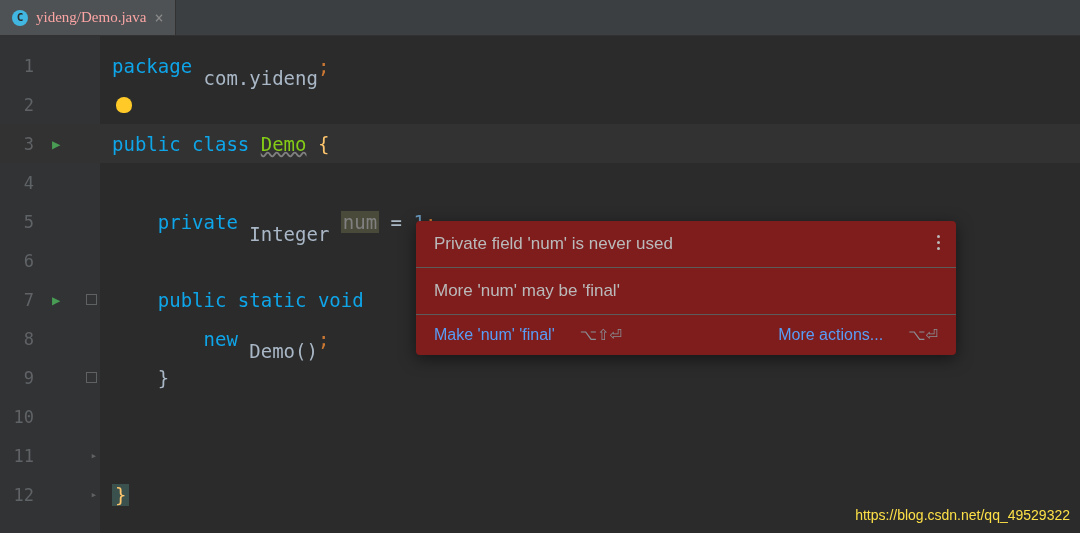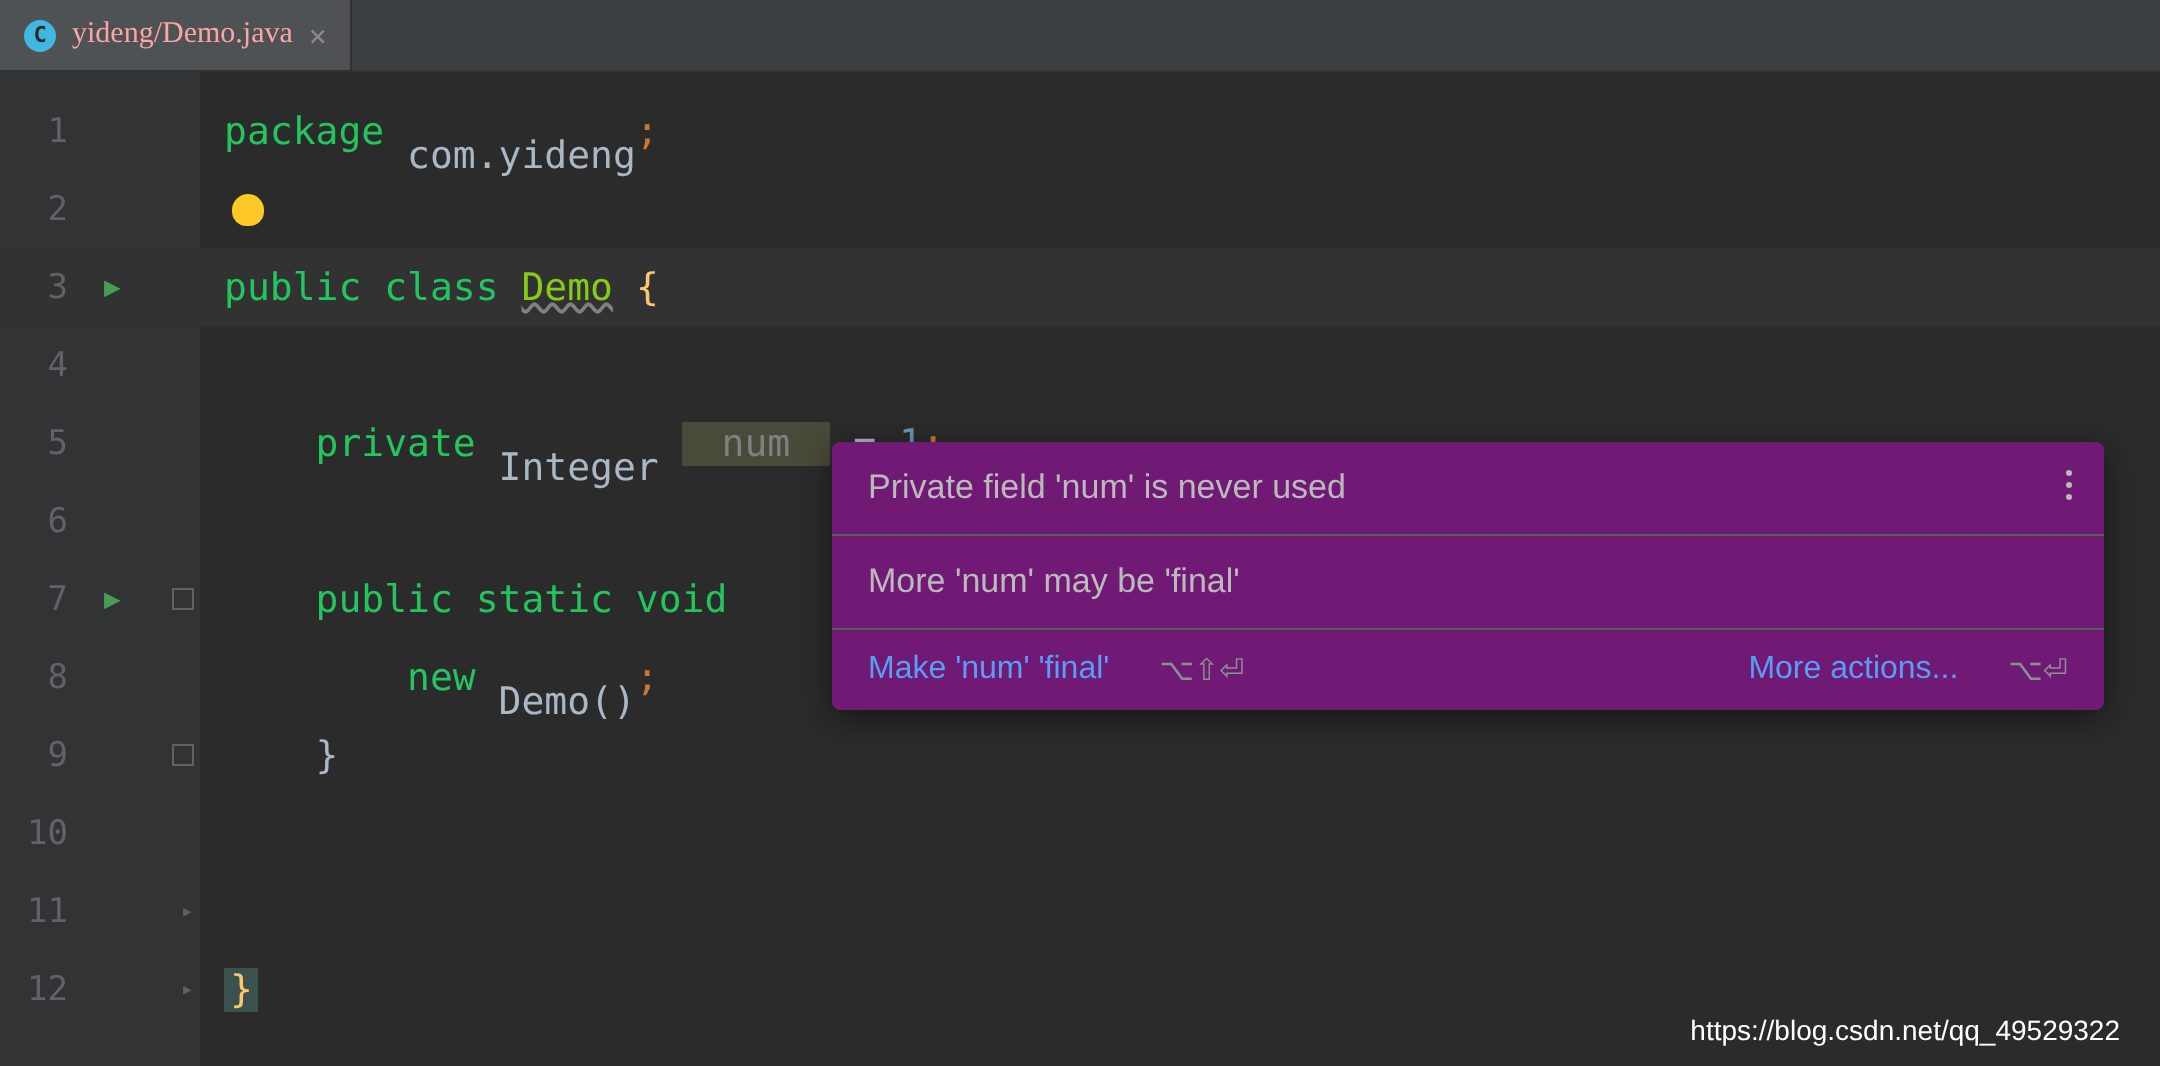--- a/index.html
+++ b/index.html
@@ -88,42 +88,42 @@
     .code-line {
       height: 39px;
       display: flex;
       align-items: center;
       padding-left: 12px;
       font-size: 19px;
       white-space: pre;
       color: #a9b7c6;
     }
     .current-line { background: #323232; }
-    .kw { color: #22c55e; }
+    .kw { color: #0ea5e9; }
     .str { color: #a9b7c6; margin-top: 24px; }
     .cls { color: #84cc16; text-decoration: underline wavy #808080; text-decoration-skip-ink: none; }
     .brace { color: #a9b7c6; }
     .num { color: #6897bb; }
     .semi { color: #cc7832; }
-    .highlight-var { background: #4a4a3a; color: #808080; padding: 0 20px; }
+    .highlight-var { background: #4a4a3a; color: #808080; padding: 0 2px; }
     .caret { color: #ffc66d; }
     .bulb-line { padding-left: 16px; }
     .bulb {
       width: 16px; height: 16px;
       background: #ffca28;
       border-radius: 50% 50% 45% 45%;
       position: relative;
     }
     .closing-brace { background: #3b514d; padding: 0 3px; }
     .popup {
       position: absolute;
       left: 416px;
       top: 185px;
-      width: 636px;
-      background: #701a75;
+      width: 540px;
+      background: #7f1d1d;
       border-radius: 4px;
       box-shadow: 0 4px 16px rgba(0,0,0,0.5);
       font-family: -apple-system, "Segoe UI", sans-serif;
       z-index: 10;
     }
     .popup-row {
       padding: 13px 18px;
       color: #bababa;
       font-size: 17px;
       border-bottom: 1px solid #5a5c5c;
@@ -147,22 +147,22 @@
       gap: 25px;
       font-size: 16px;
       align-items: center;
     }
     .action-link { color: #589df6; cursor: pointer; }
     .shortcut { color: #8a8f94; font-size: 15px; }
     .spacer { flex: 1; }
     .watermark {
       position: absolute;
       bottom: 10px;
-      right: 20px;
-      color: #ffffff;
+      right: 10px;
+      color: #fde047;
       font-size: 14px;
       font-family: -apple-system, sans-serif;
     }
     .fold-triangle {
       position: absolute;
       right: 3px;
       color: #5f6263;
       font-size: 11px;
     }
   </style>

